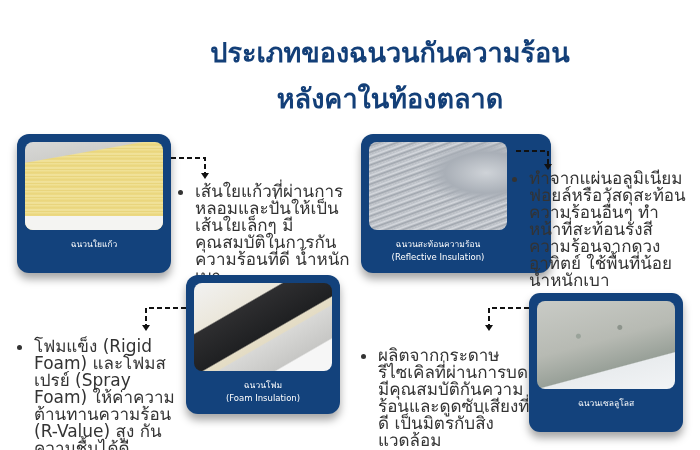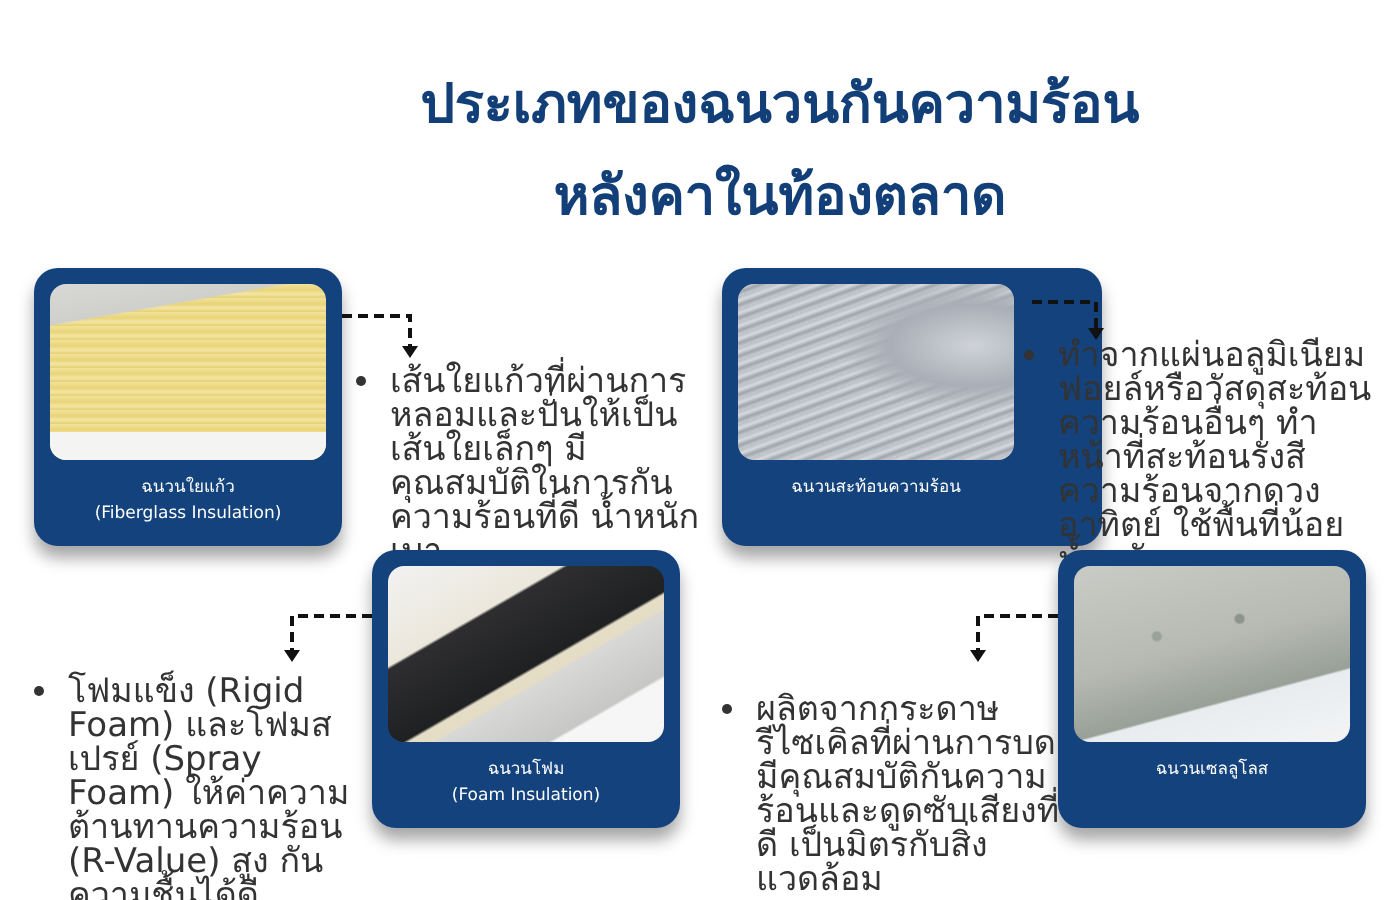--- a/index.html
+++ b/index.html
@@ -42,35 +42,35 @@
 </head>
 <body>
 
 <div>
   <div class="title l1">ประเภทของฉนวนกันความร้อน</div>
   <div class="title l2">หลังคาในท้องตลาด</div>
 
   <div class="card" style="left:17px; top:134px;">
     <div class="img fiberglass"></div>
     <div class="lbl th">ฉนวนใยแก้ว</div>
-    <div class="lbl en">(Fiberglass Insulation)</div>
   </div>
   <svg class="conn" style="left:171px; top:157px;" width="40" height="24">
     <path d="M0 1 H34 V18" fill="none" stroke="#111" stroke-width="2" stroke-dasharray="5 3"></path>
     <path d="M30 16 L34 22 L38 16 Z" fill="#111"></path>
   </svg>
   <div class="desc" style="left:179px; top:183px; width:180px;">
     <ul>
         <li>เส้นใยแก้วที่ผ่านการหลอมและปั่นให้เป็นเส้นใยเล็กๆ มีคุณสมบัติในการกันความร้อนที่ดี น้ำหนักเบา</li>
       </ul>
   </div>
 
   <div class="card" style="left:361px; top:134px;padding-left:36px;">
     <div class="img reflective"></div>
     <div class="lbl th">ฉนวนสะท้อนความร้อน</div>
+    <div class="lbl en">(Reflective Insulation)</div>
   </div>
   <svg class="conn" style="left:516px; top:150px;" width="40" height="24">
     <path d="M0 1 H32 V16" fill="none" stroke="#111" stroke-width="2" stroke-dasharray="5 3"></path>
     <path d="M28 14 L32 20 L36 14 Z" fill="#111"></path>
   </svg>
   <div class="desc" style="left:513px; top:170px; width:180px;">
     <ul>
         <li>ทำจากแผ่นอลูมิเนียมฟอยล์หรือวัสดุสะท้อนความร้อนอื่นๆ ทำหน้าที่สะท้อนรังสีความร้อนจากดวงอาทิตย์ ใช้พื้นที่น้อย น้ำหนักเบา</li>
       </ul>
   </div>
@@ -83,21 +83,21 @@
   <svg class="conn" style="left:140px; top:307px;" width="46" height="30">
     <path d="M46 1 H6 V20" fill="none" stroke="#111" stroke-width="2" stroke-dasharray="5 3"></path>
     <path d="M2 18 L6 24 L10 18 Z" fill="#111"></path>
   </svg>
   <div class="desc" style="left:18px; top:338px; width:165px;">
     <ul>
         <li>โฟมแข็ง (Rigid Foam) และโฟมสเปรย์ (Spray Foam) ให้ค่าความต้านทานความร้อน (R-Value) สูง กันความชื้นได้ดี</li>
       </ul>
   </div>
 
-  <div class="card" style="left:529px; top:275px;">
+  <div class="card" style="left:529px; top:293px;border-radius:11px;">
     <div class="img cellulose"></div>
     <div class="lbl th">ฉนวนเซลลูโลส</div>
   </div>
   <svg class="conn" style="left:483px; top:307px;" width="46" height="30">
     <path d="M46 1 H6 V20" fill="none" stroke="#111" stroke-width="2" stroke-dasharray="5 3"></path>
     <path d="M2 18 L6 24 L10 18 Z" fill="#111"></path>
   </svg>
   <div class="desc" style="left:362px; top:347px; width:172px;">
     <ul>
         <li>ผลิตจากกระดาษรีไซเคิลที่ผ่านการบด มีคุณสมบัติกันความร้อนและดูดซับเสียงที่ดี เป็นมิตรกับสิ่งแวดล้อม</li>

